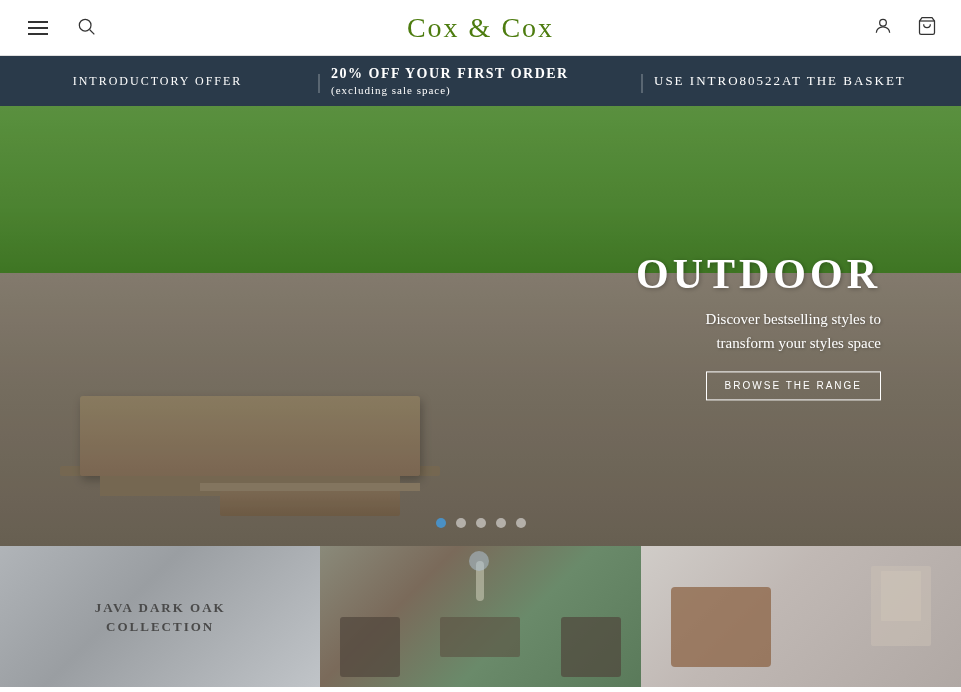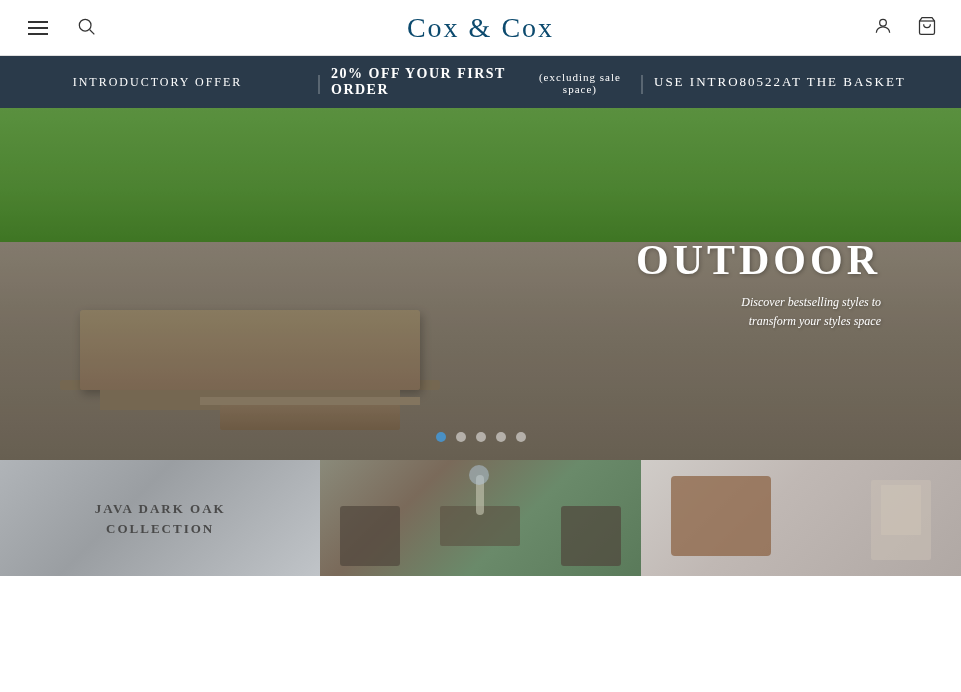--- a/index.html
+++ b/index.html
@@ -14,21 +14,21 @@
       border-bottom: 1px solid #e0e0e0;
       background: #fff;
     }
     .header-left { display: flex; align-items: center; gap: 16px; }
     .header-center { position: absolute; left: 50%; transform: translateX(-50%); }
     .header-right { display: flex; align-items: center; gap: 16px; }
     .logo {
       font-family: 'Georgia', serif;
       font-size: 28px;
       letter-spacing: 2px;
-      color: #0c4a6e;
+      color: #4d7c0f;
       font-weight: normal;
     }
     .icon-btn {
       background: none;
       border: none;
       cursor: pointer;
       padding: 4px;
       color: #333;
     }
 
@@ -68,42 +68,42 @@
       font-weight: bold;
     }
     .promo-sub {
       font-size: 11px;
       letter-spacing: 1px;
       margin-top: 2px;
       text-align: center;
     }
     .promo-mid {
       display: flex;
-      flex-direction: row;
-      align-items: center;
+      flex-direction: column;
+      align-items: flex-start;
       flex: 1;
     }
     .promo-code {
       display: flex;
       flex-direction: row;
       align-items: center;
       flex: 1;
     }
     .promo-code-line1, .promo-code-line2 {
       font-size: 13px;
       letter-spacing: 2px;
       text-transform: uppercase;
       line-height: 1.5;
     }
 
     
     .hero {
       position: relative;
       width: 100%;
-      height: 352px;
+      height: 440px;
       overflow: hidden;
       background: #be185d;
     }
     
     .hero-scene {
       width: 100%;
       height: 100%;
       position: relative;
       background: 
         linear-gradient(180deg, #7aaa5a 0%, #5a8a3a 30%, #4a7a3a 35%, #7a7a6a 36%, #8a8a78 100%);
@@ -123,22 +123,21 @@
     }
     .hero-title-main {
       font-size: 42px;
       font-weight: bold;
       letter-spacing: 4px;
       text-transform: uppercase;
       line-height: 1.1;
       text-shadow: 1px 1px 4px rgba(0,0,0,0.3);
     }
     .hero-desc {
-      font-size: 12px;
-      font-style: italic;
+      font-size: 15px;
       margin-top: 10px;
       line-height: 1.6;
       text-shadow: 1px 1px 3px rgba(0,0,0,0.3);
     }
     .hero-btn {
       display: inline-block;
       margin-top: 16px;
       padding: 8px 18px;
       border: 1px solid #fff;
       color: #fff;
@@ -170,21 +169,21 @@
     .dot.active { background: #4a90c4; }
 
     
     .product-grid {
       display: flex;
       gap: 0;
       width: 100%;
     }
     .product-card {
       flex: 1;
-      height: 116px;
+      height: 141px;
       position: relative;
       overflow: hidden;
       cursor: pointer;
     }
     .card-bg-1 {
       background: linear-gradient(135deg, #b0b4b8 0%, #9a9ea2 40%, #c0c4c8 100%);
     }
     .card-bg-2 {
       background: linear-gradient(135deg, #8a8a7a 0%, #7a6a5a 30%, #6a8a6a 60%, #5a7a5a 100%);
     }
@@ -282,20 +281,21 @@
     <div style="position:absolute;bottom:55px;left:200px;width:220px;height:8px;background:#9a8a70;"></div>
     <div style="position:absolute;bottom:30px;left:220px;width:180px;height:25px;background:linear-gradient(180deg,#907a60 0%,#806a50 100%);border-radius:2px;"></div>
   </div>
 
   <div class="hero-overlay"></div>
 
   <div class="hero-text">
     <div class="hero-title-main">OUTDOOR</div>
     <div class="hero-desc">Discover bestselling styles to</div>
     <div class="hero-desc" style="margin-top:0;">transform your styles space</div>
+    <button class="hero-btn">BROWSE THE RANGE</button>
   </div>
 
   <div class="carousel-dots">
     <div class="dot active"></div>
     <div class="dot"></div>
     <div class="dot"></div>
     <div class="dot"></div>
     <div class="dot"></div>
   </div>
 </section>

